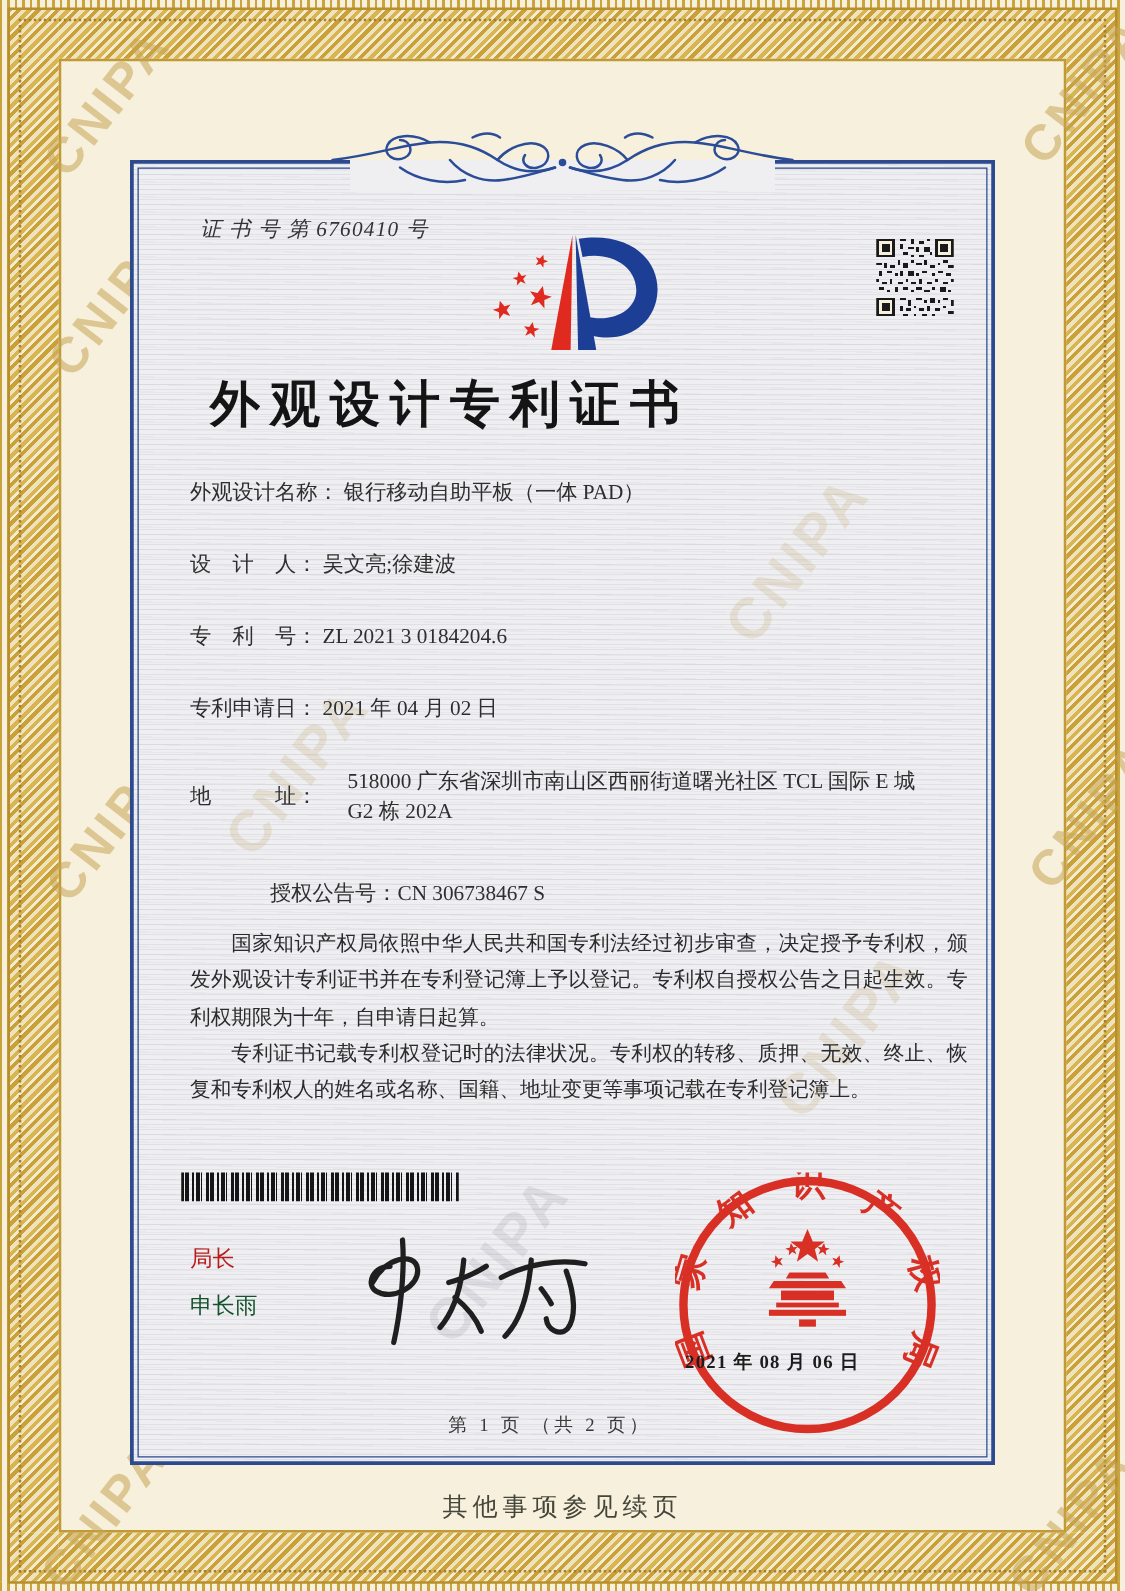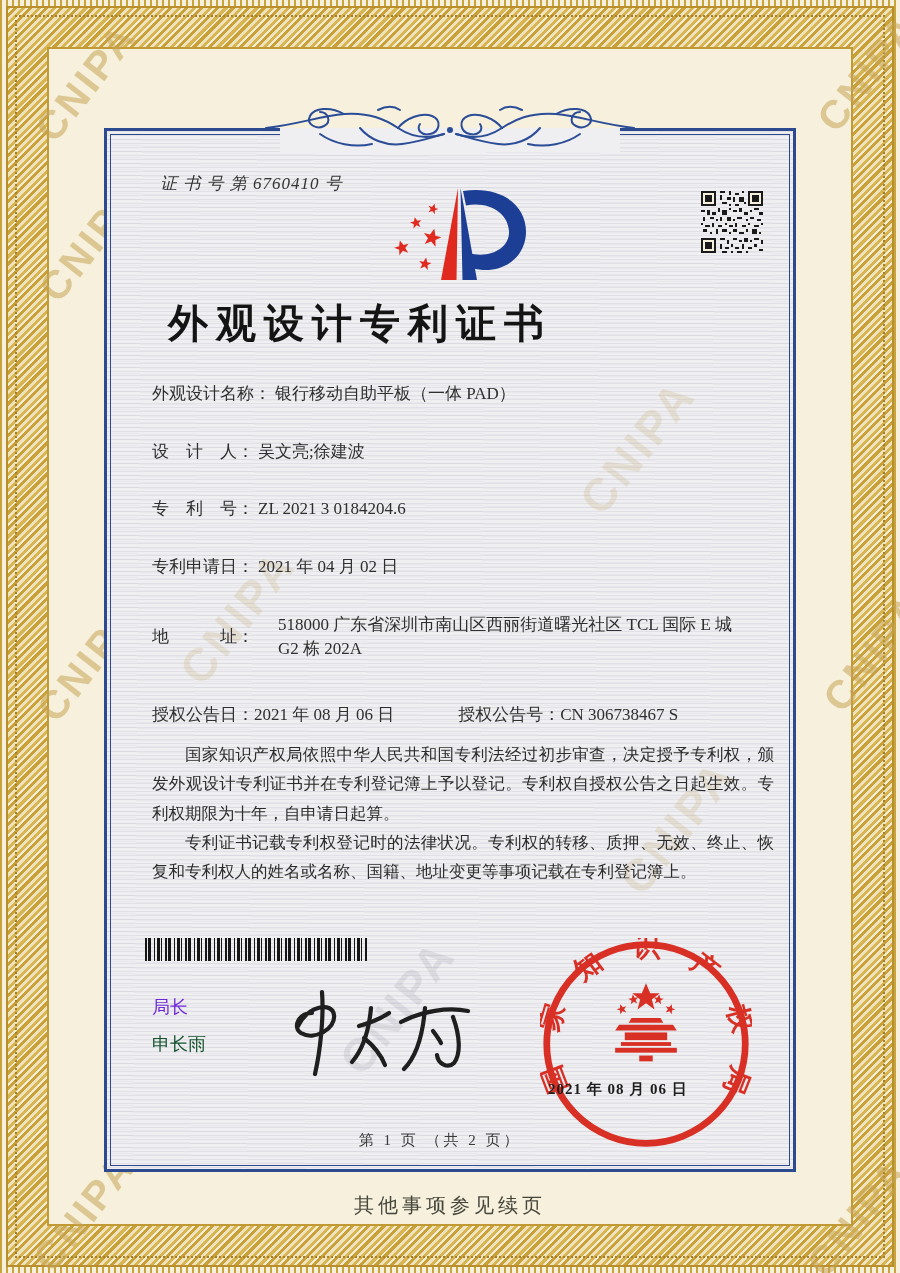--- a/index.html
+++ b/index.html
@@ -44,21 +44,21 @@
   .frow .lab{white-space:pre;flex:0 0 auto;}
   .frow .val{margin-left:4px;}
   .frow.addr{margin-bottom:0;gap:20px;}
   .frow.addr .val{width:478px;}
   .grantrow{left:152px;top:703px;width:640px;font-size:17px;display:flex;z-index:4;position:absolute;}
   .grantrow .pair2{margin-left:64px;}
   .paras{left:152px;top:740px;width:622px;font-size:16.5px;line-height:1.78;text-align:justify;color:#2b2b2b;}
   .paras p{margin:0;text-indent:2em;}
   .barcode{left:145px;top:938px;width:222px;height:23px;
     background:repeating-linear-gradient(90deg,#151515 0 2px,rgba(0,0,0,0) 2px 3px,#151515 3px 6px,rgba(0,0,0,0) 6px 9px,#151515 9px 10px,rgba(0,0,0,0) 10px 12px,#151515 12px 15px,rgba(0,0,0,0) 15px 16px,#151515 16px 17px,rgba(0,0,0,0) 17px 20px);}
-  .cm-title{left:152px;top:995px;font-size:18px;color:#6d28d9;}
+  .cm-title{left:152px;top:995px;font-size:18px;color:#b91c1c;}
   .cm-name{left:152px;top:1032px;font-size:18px;color:#14532d;}
   .signature{left:268px;top:986px;width:215px;height:92px;z-index:4;}
   .seal{left:540px;top:938px;width:212px;height:212px;z-index:5;opacity:.94;}
   .sealdate{left:548px;top:1080px;width:170px;font-size:15px;font-weight:bold;color:#1c1c1c;
     letter-spacing:1px;z-index:6;}
   .pagefoot{left:0;top:1131px;width:880px;text-align:center;font-size:15px;letter-spacing:3px;color:#3a3a3a;}
   .note{left:0;top:1192px;width:900px;text-align:center;font-size:20px;letter-spacing:4px;color:#45453a;z-index:4;}
 </style>
 </head>
 <body>
@@ -229,23 +229,20 @@
       <span class="lab">专利申请日：</span>
       <span class="val">2021 年 04 月 02 日</span>
     </div>
     <div class="frow addr">
       <span class="lab">地　　　址：</span>
       <span class="val">518000 广东省深圳市南山区西丽街道曙光社区 TCL 国际 E 城 G2 栋 202A</span>
     </div>
   </div>
 
   <div class="grantrow">
-    <div class="pair1">
-      <span class="lab">授权公告日：</span><span class="val">2021 年 08 月 06 日</span>
-    </div>
     <div class="pair2">
       <span class="lab">授权公告号：</span><span class="val">CN 306738467 S</span>
     </div>
   </div>
 
   <div class="abs paras">
     <p>国家知识产权局依照中华人民共和国专利法经过初步审查，决定授予专利权，颁发外观设计专利证书并在专利登记簿上予以登记。专利权自授权公告之日起生效。专利权期限为十年，自申请日起算。</p>
     <p>专利证书记载专利权登记时的法律状况。专利权的转移、质押、无效、终止、恢复和专利权人的姓名或名称、国籍、地址变更等事项记载在专利登记簿上。</p>
   </div>
 

